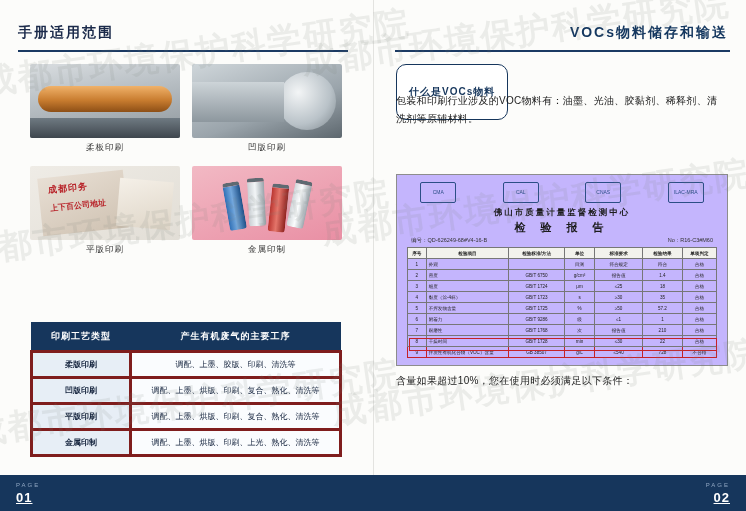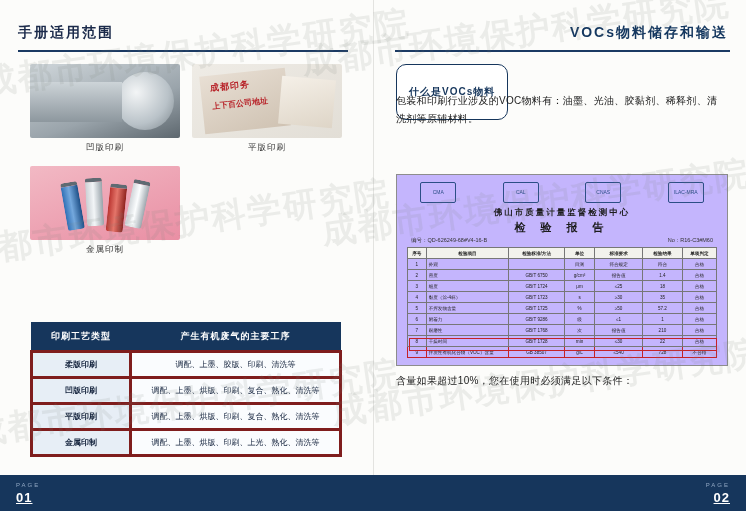--- a/index.html
+++ b/index.html
@@ -224,20 +224,24 @@
 
     <div class="left-page">
 
       <div class="hdr hdr-left">
         <span class="hdr-title">手册适用范围</span>
       </div>
       <div class="hdr-rule"></div>
 
       <div class="photos">
 
+        <div class="photo-cell">
+          <div class="photo ph1"></div>
+          <div class="photo-cap">柔板印刷</div>
+        </div>
 
         <div class="photo-cell">
           <div class="photo ph2"></div>
           <div class="photo-cap">凹版印刷</div>
         </div>
 
         <div class="photo-cell">
           <div class="photo ph3">
             <span class="redtext">成都印务</span>
             <span class="redtext2">上下百公司地址</span>

